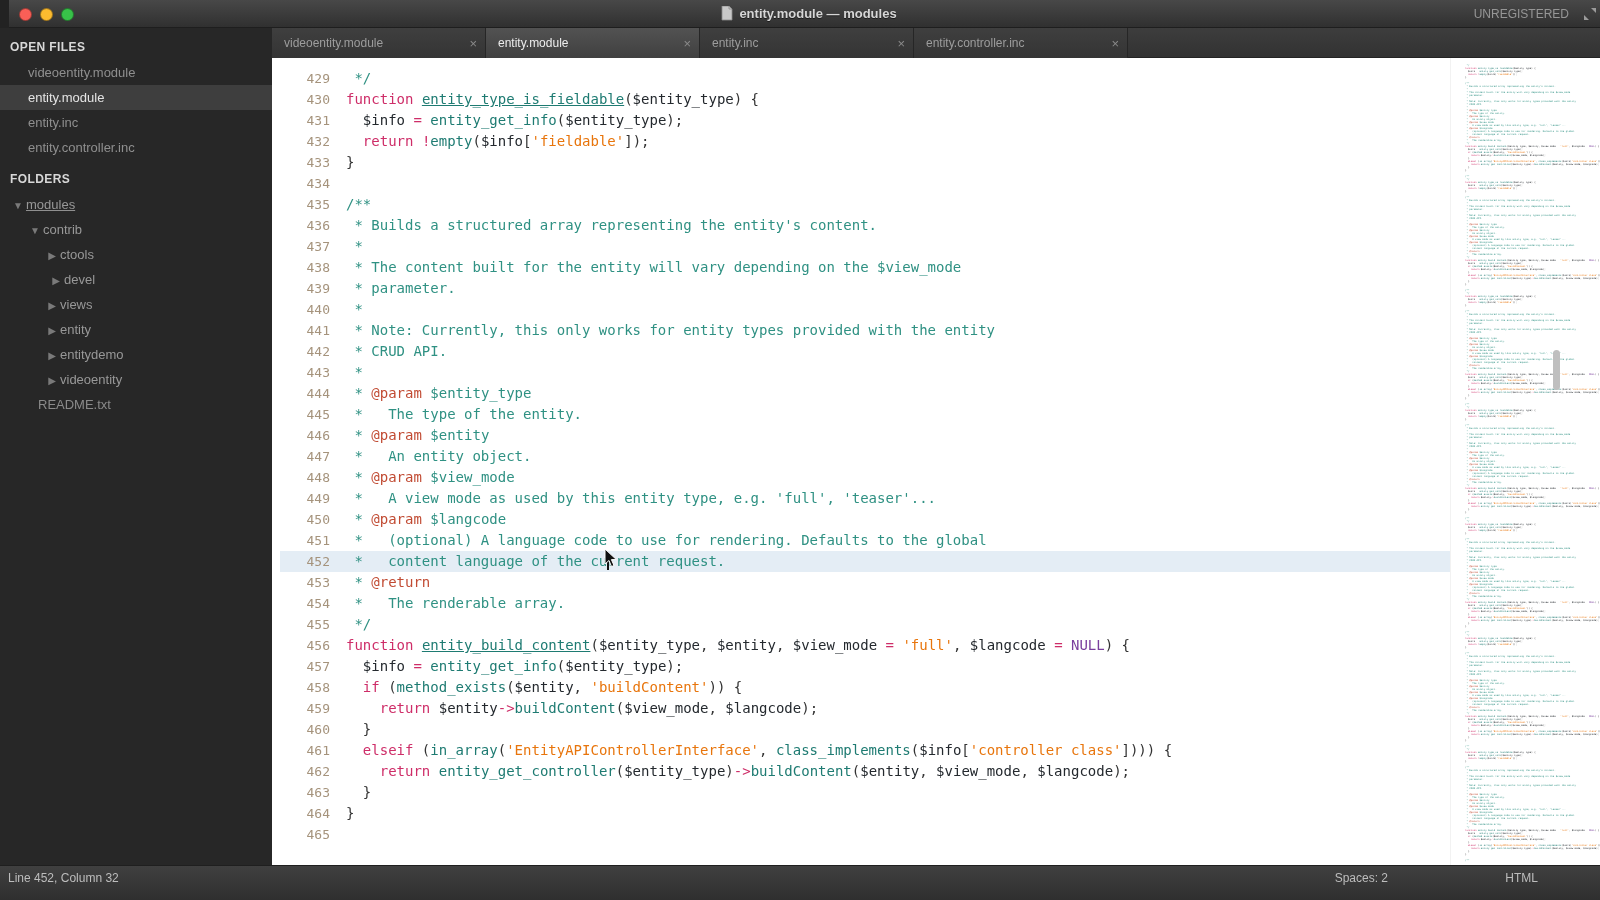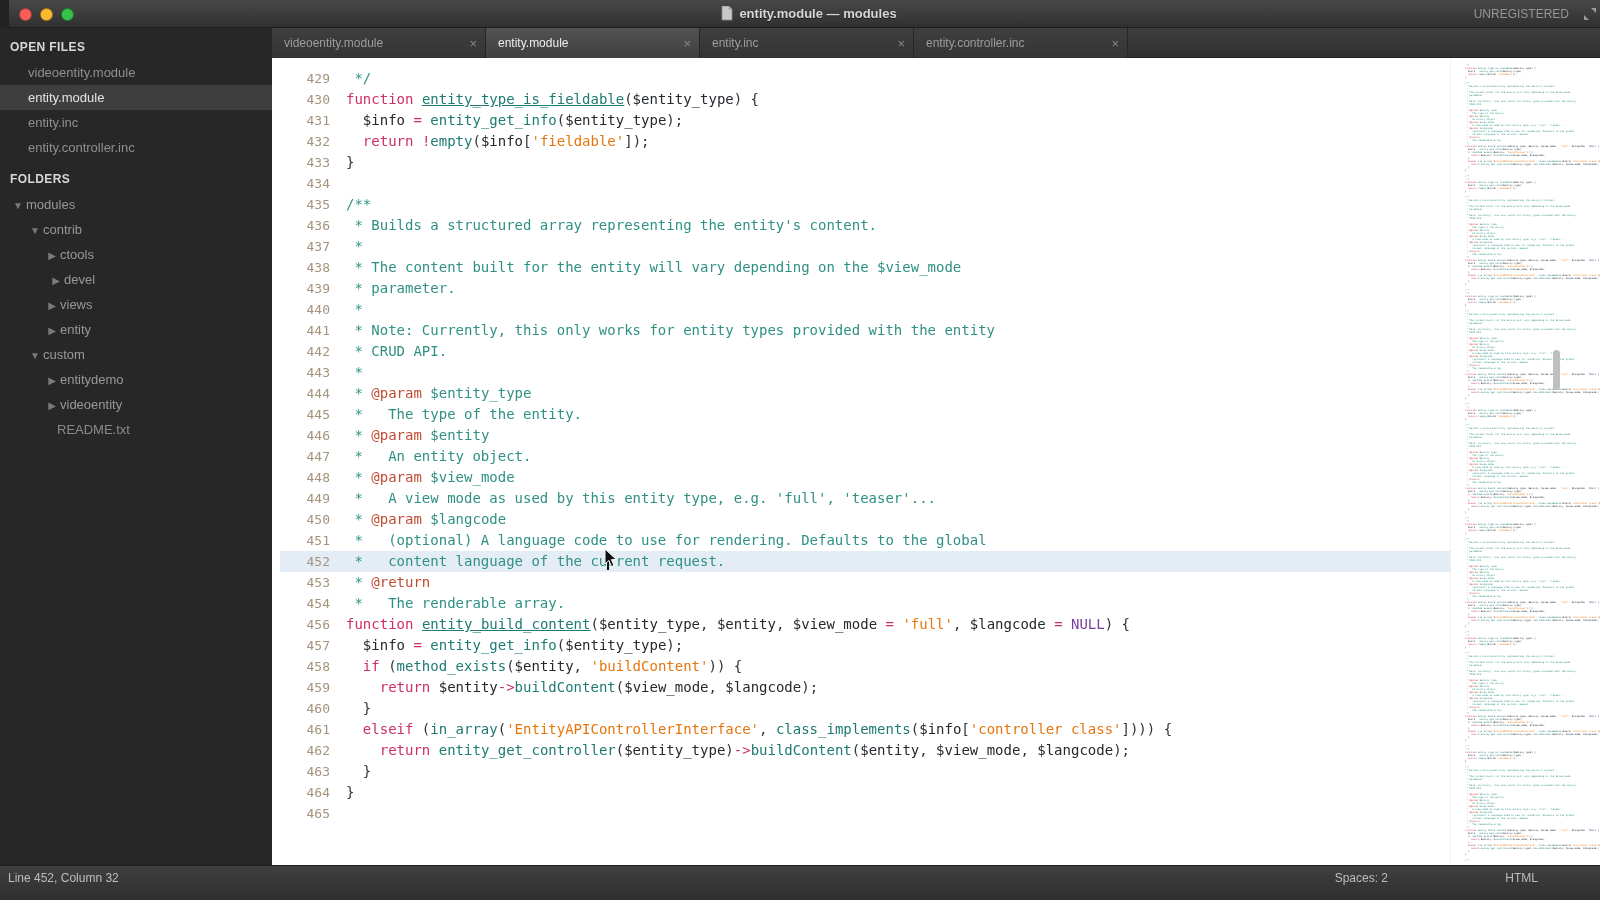--- a/index.html
+++ b/index.html
@@ -111,30 +111,29 @@
   <div class="sidebar">
     <div class="side-header">OPEN FILES</div>
     <div>
         <div class="side-item">videoentity.module</div>
         <div class="side-item active">entity.module</div>
         <div class="side-item">entity.inc</div>
         <div class="side-item">entity.controller.inc</div>
       </div>
     <div class="side-header">FOLDERS</div>
     <div>
-        <div class="tree-item" style="padding-left: 10px;"><span class="tri">▼</span><span class="lbl">modules</span></div>
+        <div class="tree-item" style="padding-left: 10px; text-decoration: underline;"><span class="tri">▼</span><span class="lbl">modules</span></div>
         <div class="tree-item" style="padding-left: 27px;"><span class="tri">▼</span><span class="lbl">contrib</span></div>
         <div class="tree-item" style="padding-left: 44px;"><span class="tri">▶</span><span class="lbl">ctools</span></div>
         <div class="tree-item" style="padding-left: 48px;"><span class="tri">▶</span><span class="lbl">devel</span></div>
         <div class="tree-item" style="padding-left: 44px;"><span class="tri">▶</span><span class="lbl">views</span></div>
         <div class="tree-item" style="padding-left: 44px;"><span class="tri">▶</span><span class="lbl">entity</span></div>
-        <div class="tree-item" style="padding-left: 27px;"><span class="tri">▼</span><span class="lbl">custom</span></div>
         <div class="tree-item" style="padding-left: 44px;"><span class="tri">▶</span><span class="lbl">entitydemo</span></div>
         <div class="tree-item" style="padding-left: 44px;"><span class="tri">▶</span><span class="lbl">videoentity</span></div>
-        <div class="tree-item file" style="padding-left: 41px;"><span class="tri"></span><span class="lbl">README.txt</span></div>
+        <div class="tree-item file" style="padding-left: 22px;"><span class="tri"></span><span class="lbl">README.txt</span></div>
       </div>
   </div>
 
   <div class="main">
     <div class="tabbar">
         <div class="tab">
           <span class="tab-label">videoentity.module</span>
           <span class="tab-close">×</span>
         </div>
         <div class="tab active">
@@ -171,20 +170,21 @@
           <div class="code-line"><span class="gutter">445</span><span class="code-text"><span class="t-c"> *   The type of the entity.</span></span></div>
           <div class="code-line"><span class="gutter">446</span><span class="code-text"><span class="t-c"> * </span><span class="t-at">@param</span><span class="t-cv"> $entity</span></span></div>
           <div class="code-line"><span class="gutter">447</span><span class="code-text"><span class="t-c"> *   An entity object.</span></span></div>
           <div class="code-line"><span class="gutter">448</span><span class="code-text"><span class="t-c"> * </span><span class="t-at">@param</span><span class="t-cv"> $view_mode</span></span></div>
           <div class="code-line"><span class="gutter">449</span><span class="code-text"><span class="t-c"> *   A view mode as used by this entity type, e.g. 'full', 'teaser'...</span></span></div>
           <div class="code-line"><span class="gutter">450</span><span class="code-text"><span class="t-c"> * </span><span class="t-at">@param</span><span class="t-cv"> $langcode</span></span></div>
           <div class="code-line"><span class="gutter">451</span><span class="code-text"><span class="t-c"> *   (optional) A language code to use for rendering. Defaults to the global</span></span></div>
           <div class="code-line current"><span class="gutter">452</span><span class="code-text"><span class="t-c"> *   content language of the current request.</span><span class="caret" style="left: 31ch;"></span></span></div>
           <div class="code-line"><span class="gutter">453</span><span class="code-text"><span class="t-c"> * </span><span class="t-at">@return</span></span></div>
           <div class="code-line"><span class="gutter">454</span><span class="code-text"><span class="t-c"> *   The renderable array.</span></span></div>
+          <div class="code-line"><span class="gutter">455</span><span class="code-text"><span class="t-c"> */</span></span></div>
           <div class="code-line"><span class="gutter">456</span><span class="code-text"><span class="t-k">function</span><span class="t-p"> </span><span class="t-fd">entity_build_content</span><span class="t-p">(</span><span class="t-v">$entity_type</span><span class="t-p">, </span><span class="t-v">$entity</span><span class="t-p">, </span><span class="t-v">$view_mode</span><span class="t-p"> </span><span class="t-o">=</span><span class="t-p"> </span><span class="t-s">'full'</span><span class="t-p">, </span><span class="t-v">$langcode</span><span class="t-p"> </span><span class="t-o">=</span><span class="t-p"> </span><span class="t-n">NULL</span><span class="t-p">) {</span></span></div>
           <div class="code-line"><span class="gutter">457</span><span class="code-text"><span class="t-p">  </span><span class="t-v">$info</span><span class="t-p"> </span><span class="t-o">=</span><span class="t-p"> </span><span class="t-f">entity_get_info</span><span class="t-p">(</span><span class="t-v">$entity_type</span><span class="t-p">);</span></span></div>
           <div class="code-line"><span class="gutter">458</span><span class="code-text"><span class="t-p">  </span><span class="t-k">if</span><span class="t-p"> (</span><span class="t-f">method_exists</span><span class="t-p">(</span><span class="t-v">$entity</span><span class="t-p">, </span><span class="t-s">'buildContent'</span><span class="t-p">)) {</span></span></div>
           <div class="code-line"><span class="gutter">459</span><span class="code-text"><span class="t-p">    </span><span class="t-k">return</span><span class="t-p"> </span><span class="t-v">$entity</span><span class="t-o">-&gt;</span><span class="t-f">buildContent</span><span class="t-p">(</span><span class="t-v">$view_mode</span><span class="t-p">, </span><span class="t-v">$langcode</span><span class="t-p">);</span></span></div>
           <div class="code-line"><span class="gutter">460</span><span class="code-text"><span class="t-p">  }</span></span></div>
           <div class="code-line"><span class="gutter">461</span><span class="code-text"><span class="t-p">  </span><span class="t-k">elseif</span><span class="t-p"> (</span><span class="t-f">in_array</span><span class="t-p">(</span><span class="t-s">'EntityAPIControllerInterface'</span><span class="t-p">, </span><span class="t-f">class_implements</span><span class="t-p">(</span><span class="t-v">$info</span><span class="t-p">[</span><span class="t-s">'controller class'</span><span class="t-p">]))) {</span></span></div>
           <div class="code-line"><span class="gutter">462</span><span class="code-text"><span class="t-p">    </span><span class="t-k">return</span><span class="t-p"> </span><span class="t-f">entity_get_controller</span><span class="t-p">(</span><span class="t-v">$entity_type</span><span class="t-p">)</span><span class="t-o">-&gt;</span><span class="t-f">buildContent</span><span class="t-p">(</span><span class="t-v">$entity</span><span class="t-p">, </span><span class="t-v">$view_mode</span><span class="t-p">, </span><span class="t-v">$langcode</span><span class="t-p">);</span></span></div>
           <div class="code-line"><span class="gutter">463</span><span class="code-text"><span class="t-p">  }</span></span></div>
           <div class="code-line"><span class="gutter">464</span><span class="code-text"><span class="t-p">}</span></span></div>
           <div class="code-line"><span class="gutter">465</span><span class="code-text"></span></div>

